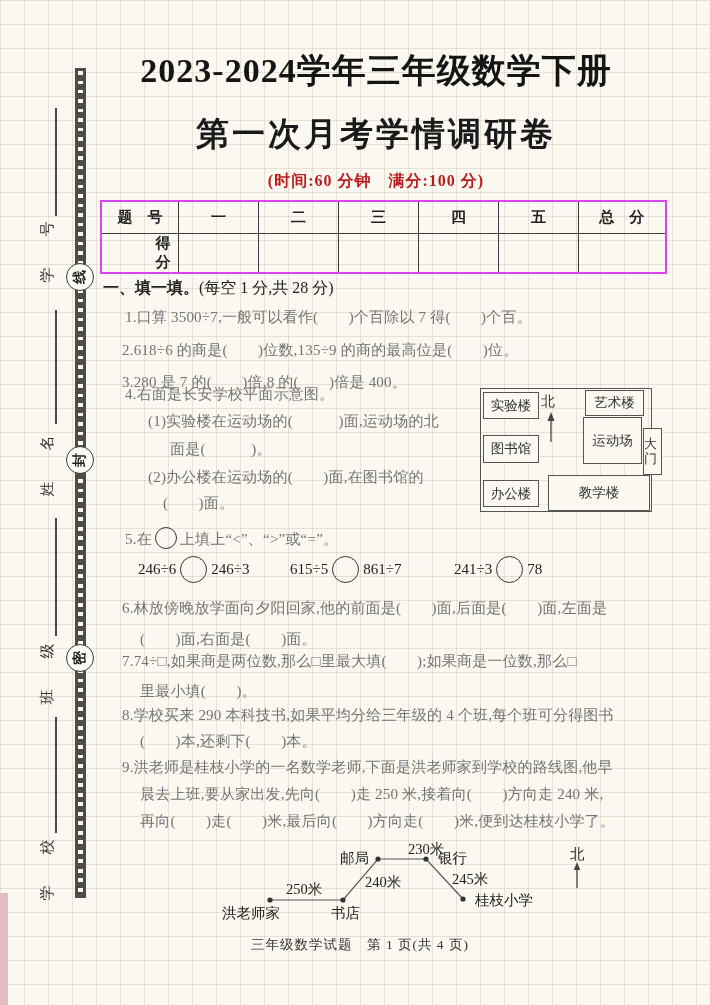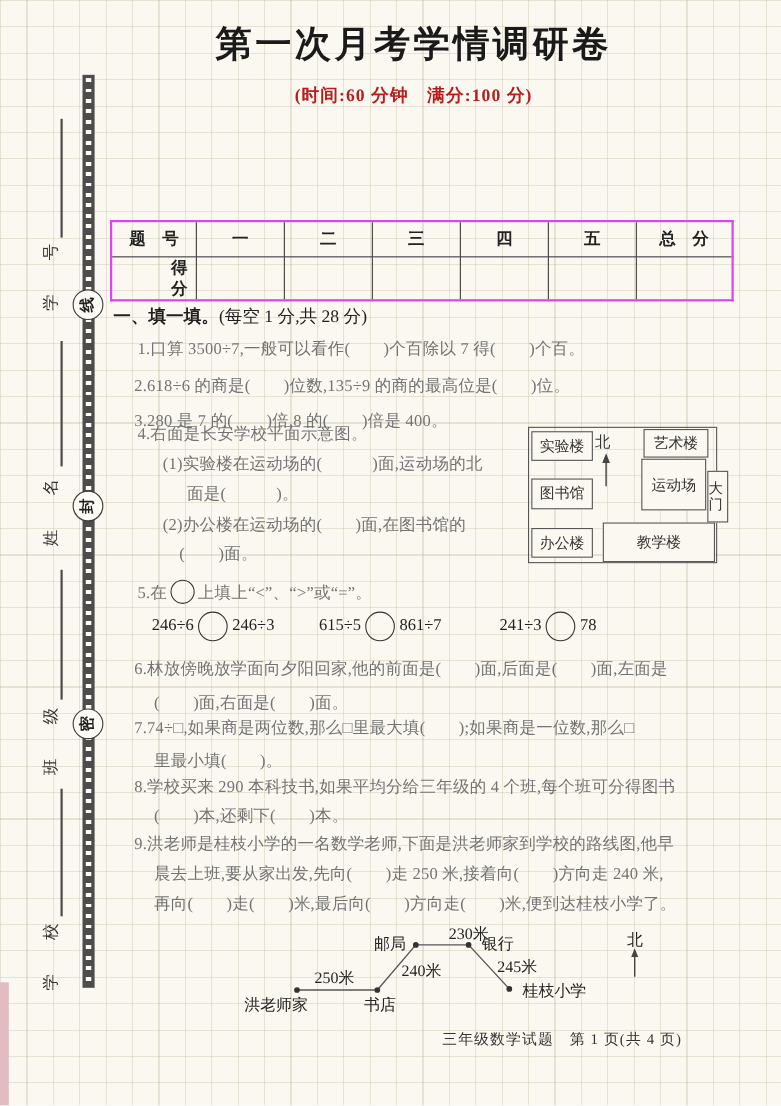--- a/index.html
+++ b/index.html
@@ -56,21 +56,21 @@
   
   .map{position:absolute;left:479px;top:386px;width:184px;height:127px;font-size:13.5px;color:#333;}
   .map-outer{position:absolute;left:1px;top:2px;width:170px;height:122px;border:1.4px solid #555;}
   .mbox{position:absolute;border:1.2px solid #555;background:#faf8f0;display:flex;align-items:center;justify-content:center;line-height:1.15;}
   .north-lbl{position:absolute;font-size:14px;color:#333;}
   
   .route{position:absolute;left:100px;top:836px;width:540px;height:96px;}
   .route svg{position:absolute;left:0;top:0;}
   .rlabel{position:absolute;font-size:14.5px;color:#222;white-space:nowrap;}
   
-  .footer{position:absolute;left:100px;top:936px;width:520px;text-align:right;font-size:13.5px;color:#333;letter-spacing:1px;}
+  .footer{position:absolute;left:100px;top:936px;width:520px;text-align:center;font-size:13.5px;color:#333;letter-spacing:1px;}
 </style>
 </head>
 <body>
 
 <div class="page">
   <div class="grid-overlay"></div>
 
   <div class="bind-strip">
     <div class="strip-dots"></div>
   </div>
@@ -95,20 +95,21 @@
   <div class="seal" style="top:644px;">
       <span>密</span>
     </div>
 
   <div class="vline" style="top:717px;height:116px;"></div>
   <div class="vlabel" style="left:-1px;top:857px;">学　校</div>
 
   <div class="pink-strip"></div>
 
   <div class="hdr">
+    <div class="t1">2023-2024学年三年级数学下册</div>
     <div class="t2">第一次月考学情调研卷</div>
     <div class="meta">(时间:60 分钟　满分:100 分)</div>
   </div>
 
   <table class="score-table">
     <colgroup>
       <col style="width:75px">
         <col style="width:80px">
         <col style="width:80px">
         <col style="width:80px">

